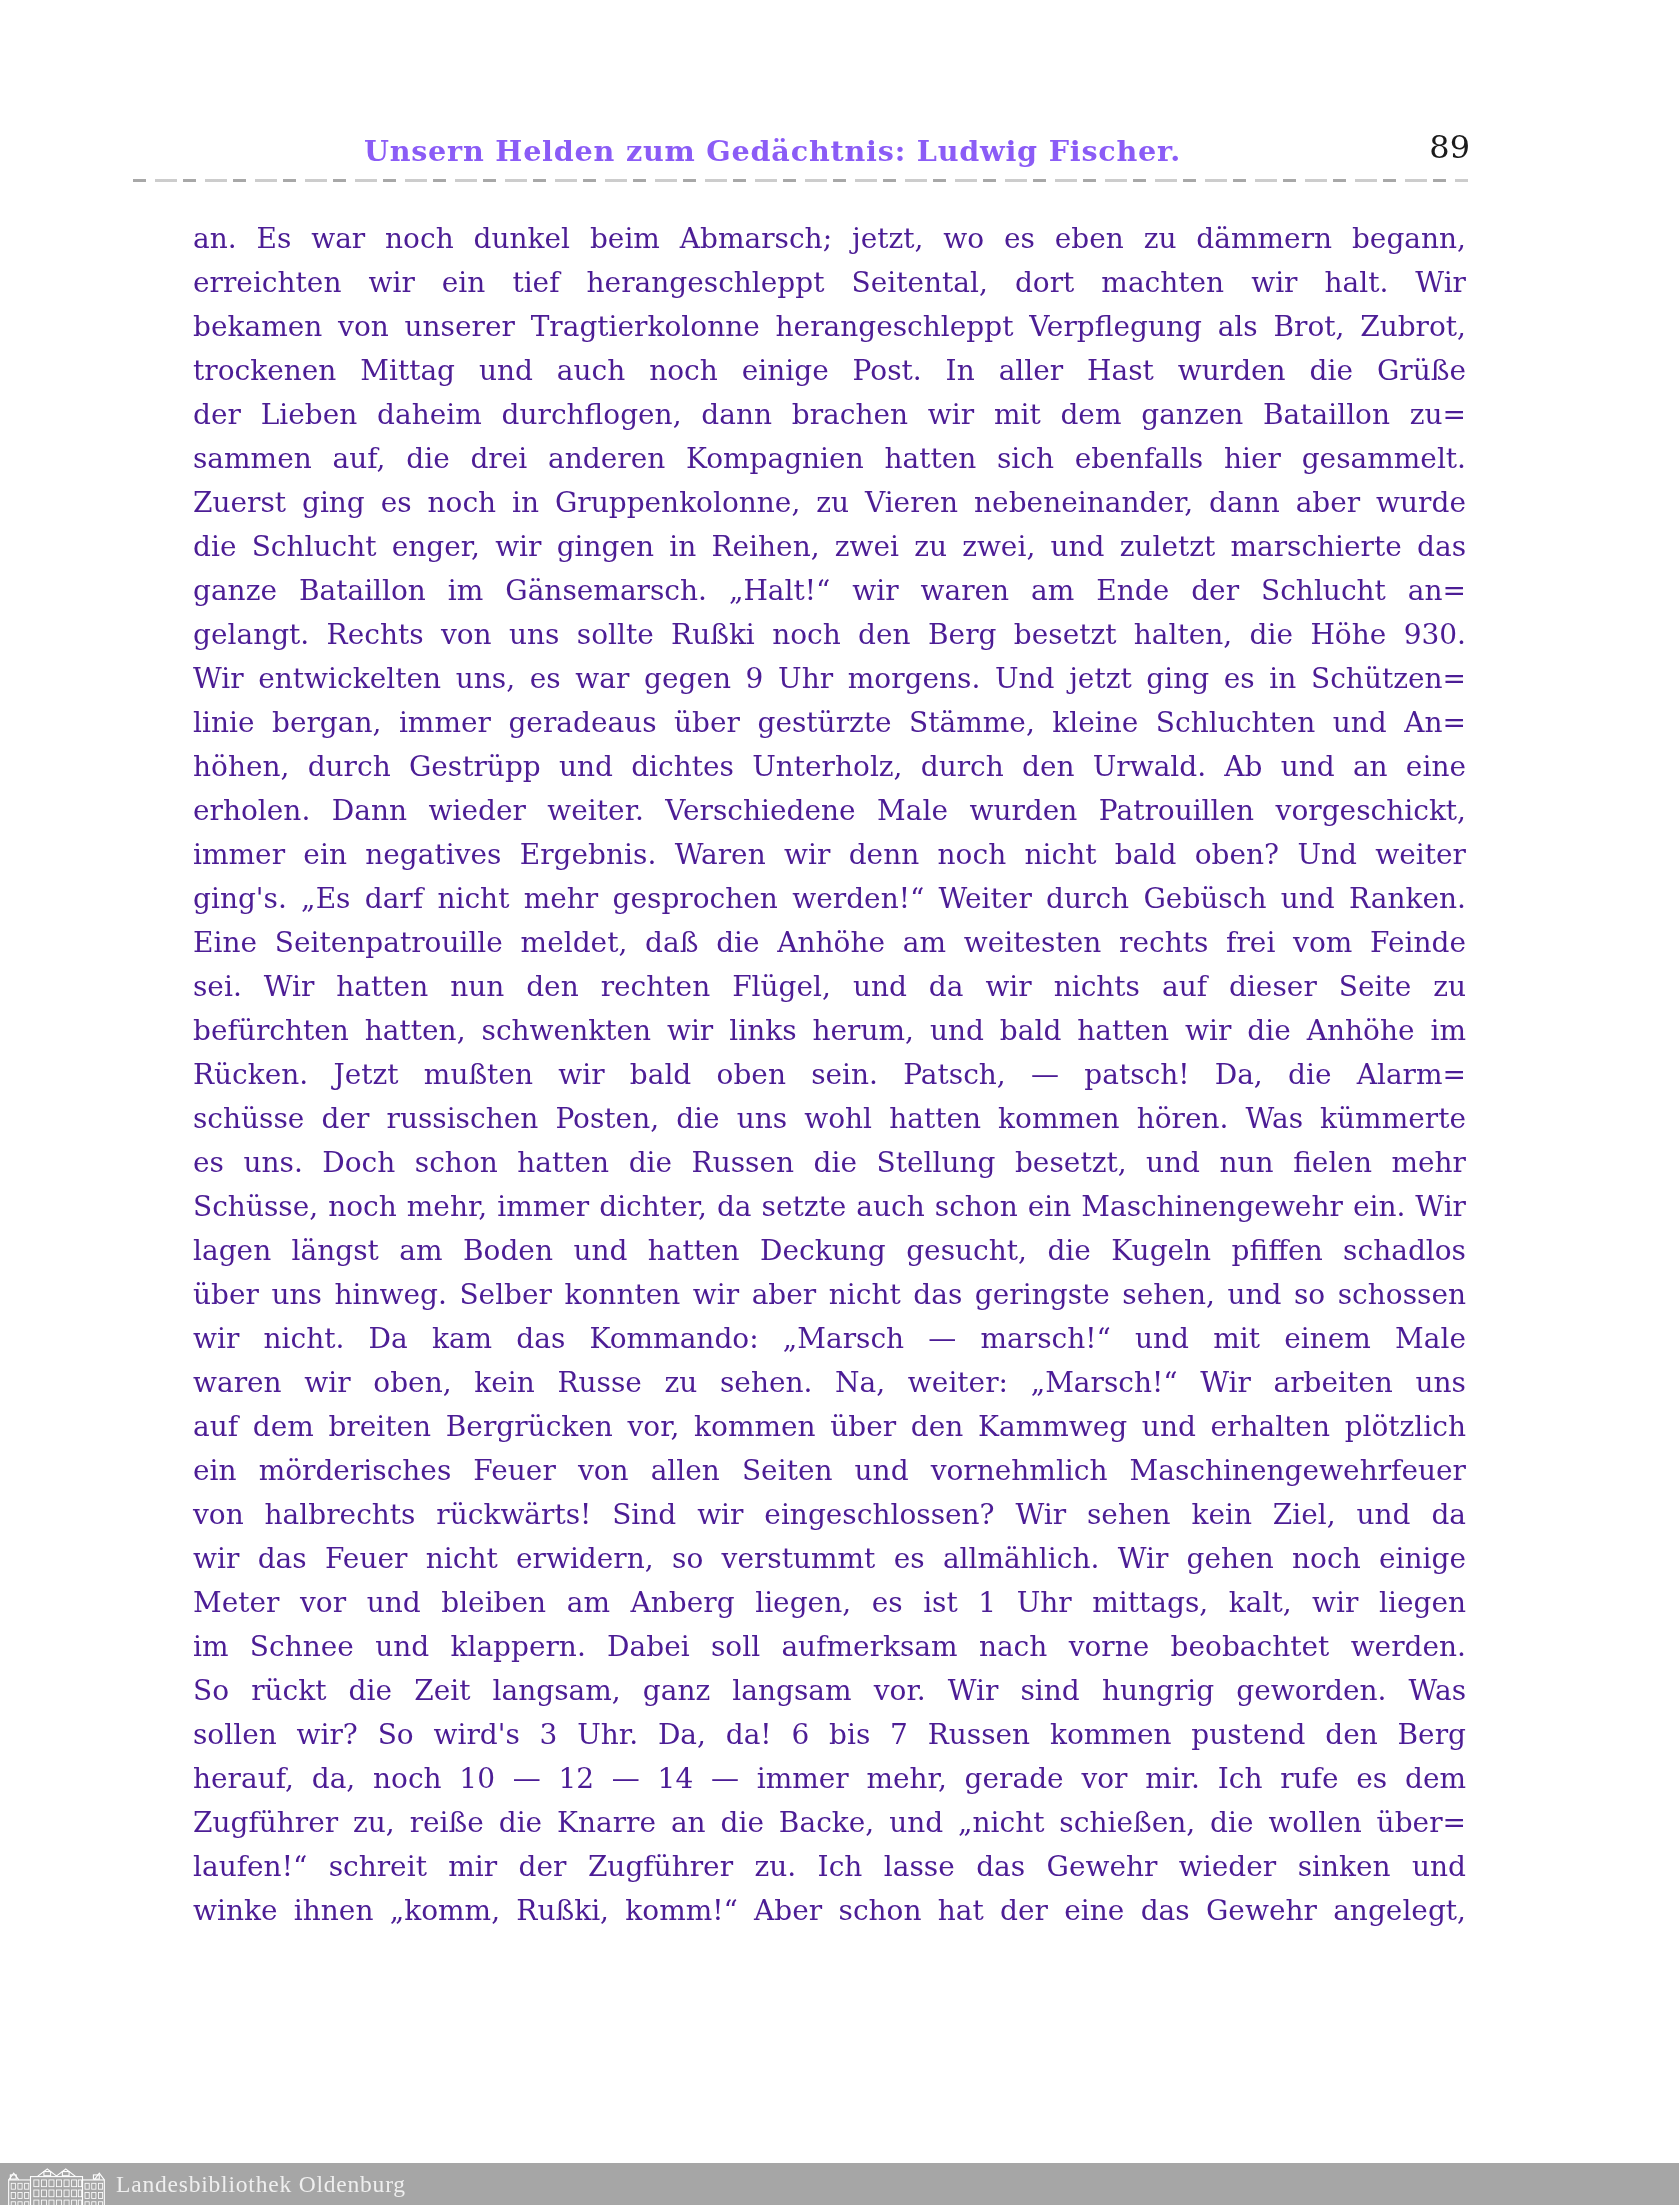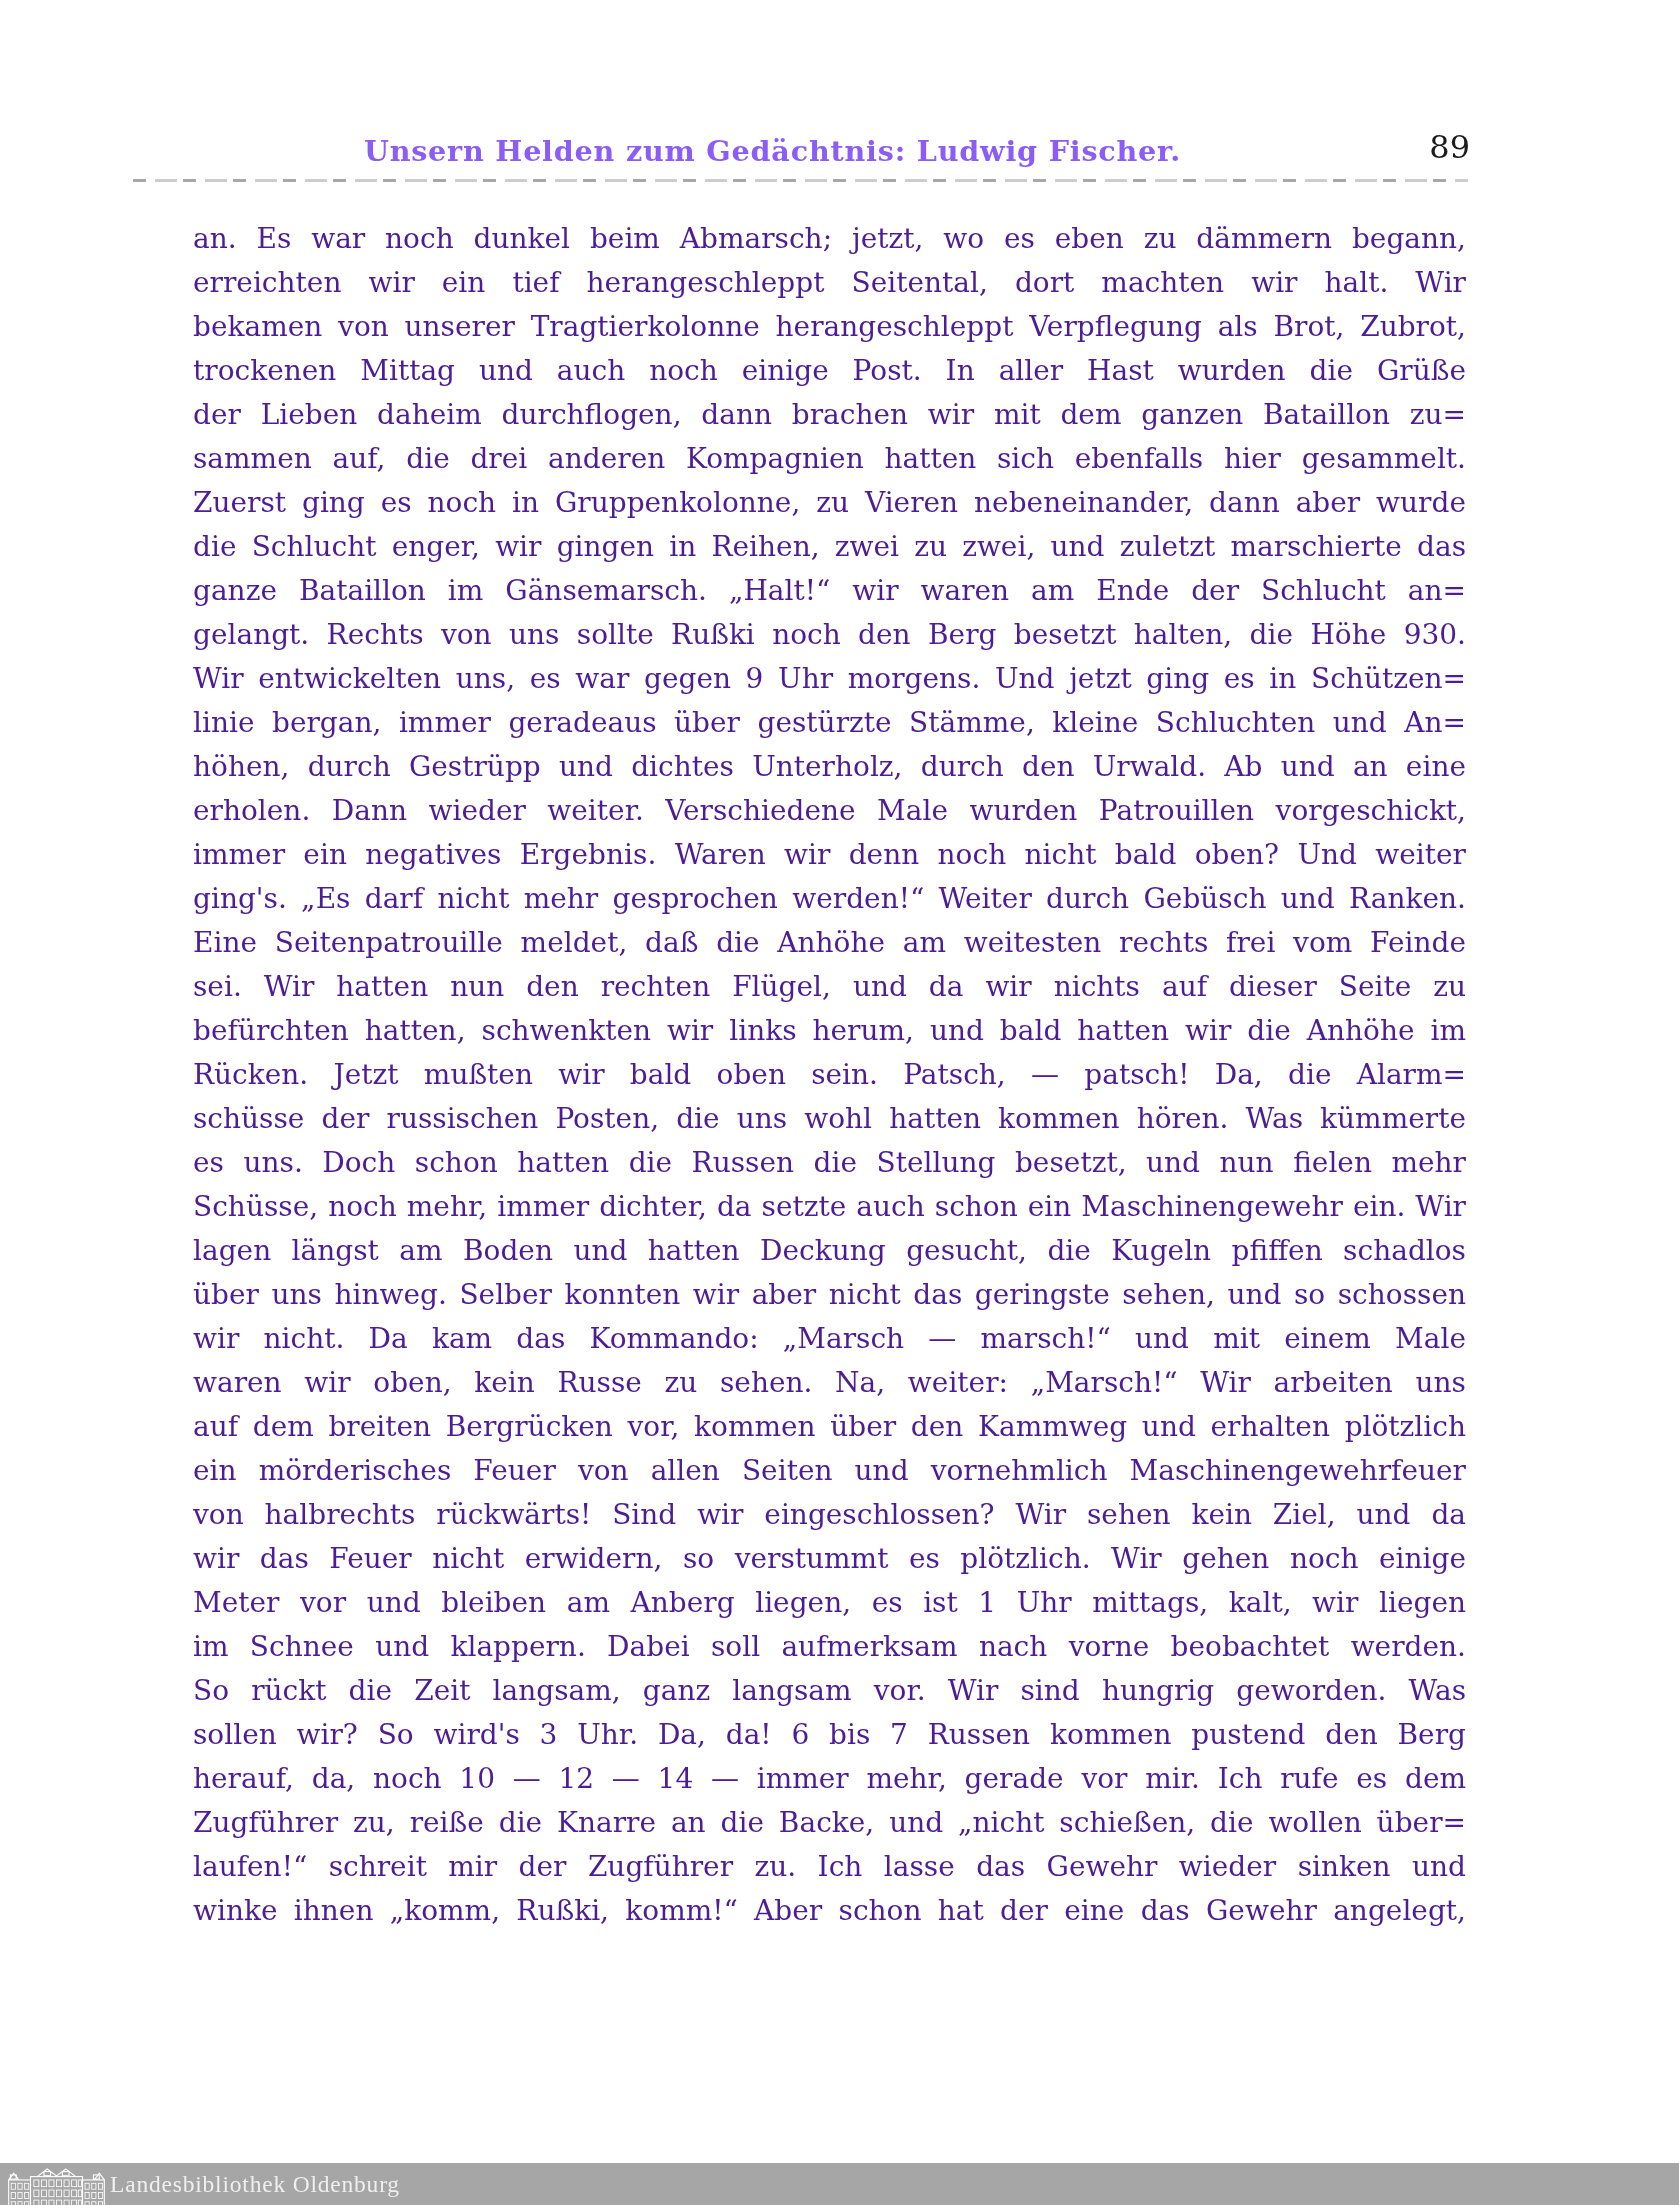--- a/index.html
+++ b/index.html
@@ -82,21 +82,21 @@
   }
   .footer-logo {
     position: absolute;
     left: 6.7px;
     top: 5px;
     width: 99px;
     height: 39px;
   }
   .footer-label {
     position: absolute;
-    left: 110px;
+    left: 116px;
     top: 7.6px;
     font-family: "Liberation Serif", serif;
     font-size: 23.5px;
     color: #efefef;
     letter-spacing: 0.8px;
     white-space: nowrap;
   }
 </style>
 </head>
 <body>
@@ -133,21 +133,21 @@
       <div class="line">schüsse der russischen Posten, die uns wohl hatten kommen hören.  Was kümmerte</div>
       <div class="line">es uns.  Doch schon hatten die Russen die Stellung besetzt, und nun fielen mehr</div>
       <div class="line">Schüsse, noch mehr, immer dichter, da setzte auch schon ein Maschinengewehr ein.  Wir</div>
       <div class="line">lagen längst am Boden und hatten Deckung gesucht, die Kugeln pfiffen schadlos</div>
       <div class="line">über uns hinweg.  Selber konnten wir aber nicht das geringste sehen, und so schossen</div>
       <div class="line">wir nicht.  Da kam das Kommando: „Marsch — marsch!“ und mit einem Male</div>
       <div class="line">waren wir oben, kein Russe zu sehen.  Na, weiter: „Marsch!“ Wir arbeiten uns</div>
       <div class="line">auf dem breiten Bergrücken vor, kommen über den Kammweg und erhalten plötzlich</div>
       <div class="line">ein mörderisches Feuer von allen Seiten und vornehmlich Maschinengewehrfeuer</div>
       <div class="line">von halbrechts rückwärts! Sind wir eingeschlossen? Wir sehen kein Ziel, und da</div>
-      <div class="line">wir das Feuer nicht erwidern, so verstummt es plötzlich.  Wir gehen noch einige</div>
+      <div class="line">wir das Feuer nicht erwidern, so verstummt es allmählich.  Wir gehen noch einige</div>
       <div class="line">Meter vor und bleiben am Anberg liegen, es ist 1 Uhr mittags, kalt, wir liegen</div>
       <div class="line">im Schnee und klappern.  Dabei soll aufmerksam nach vorne beobachtet werden.</div>
       <div class="line">So rückt die Zeit langsam, ganz langsam vor.  Wir sind hungrig geworden.  Was</div>
       <div class="line">sollen wir? So wird's 3 Uhr.  Da, da! 6 bis 7 Russen kommen pustend den Berg</div>
       <div class="line">herauf, da, noch 10 — 12 — 14 — immer mehr, gerade vor mir.  Ich rufe es dem</div>
       <div class="line">Zugführer zu, reiße die Knarre an die Backe, und „nicht schießen, die wollen über=</div>
       <div class="line">laufen!“ schreit mir der Zugführer zu.  Ich lasse das Gewehr wieder sinken und</div>
       <div class="line">winke ihnen „komm, Rußki, komm!“ Aber schon hat der eine das Gewehr angelegt,</div>
     </div>
 

